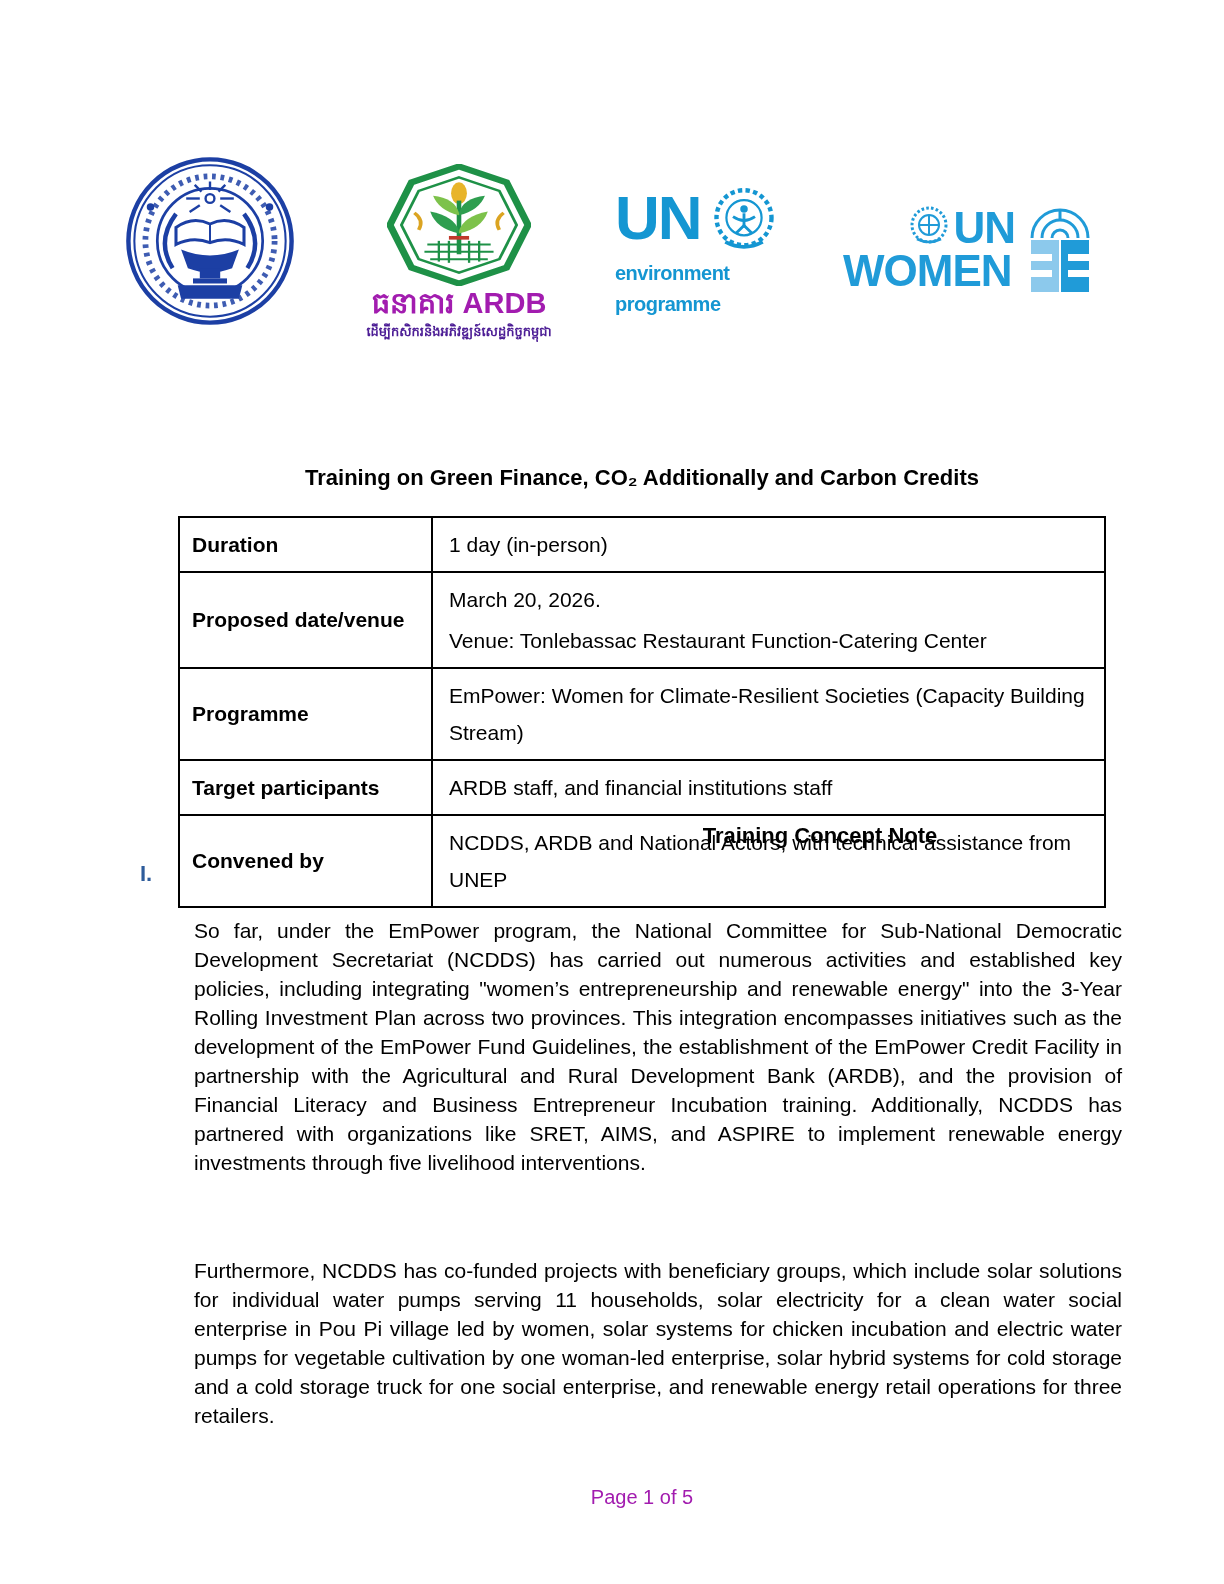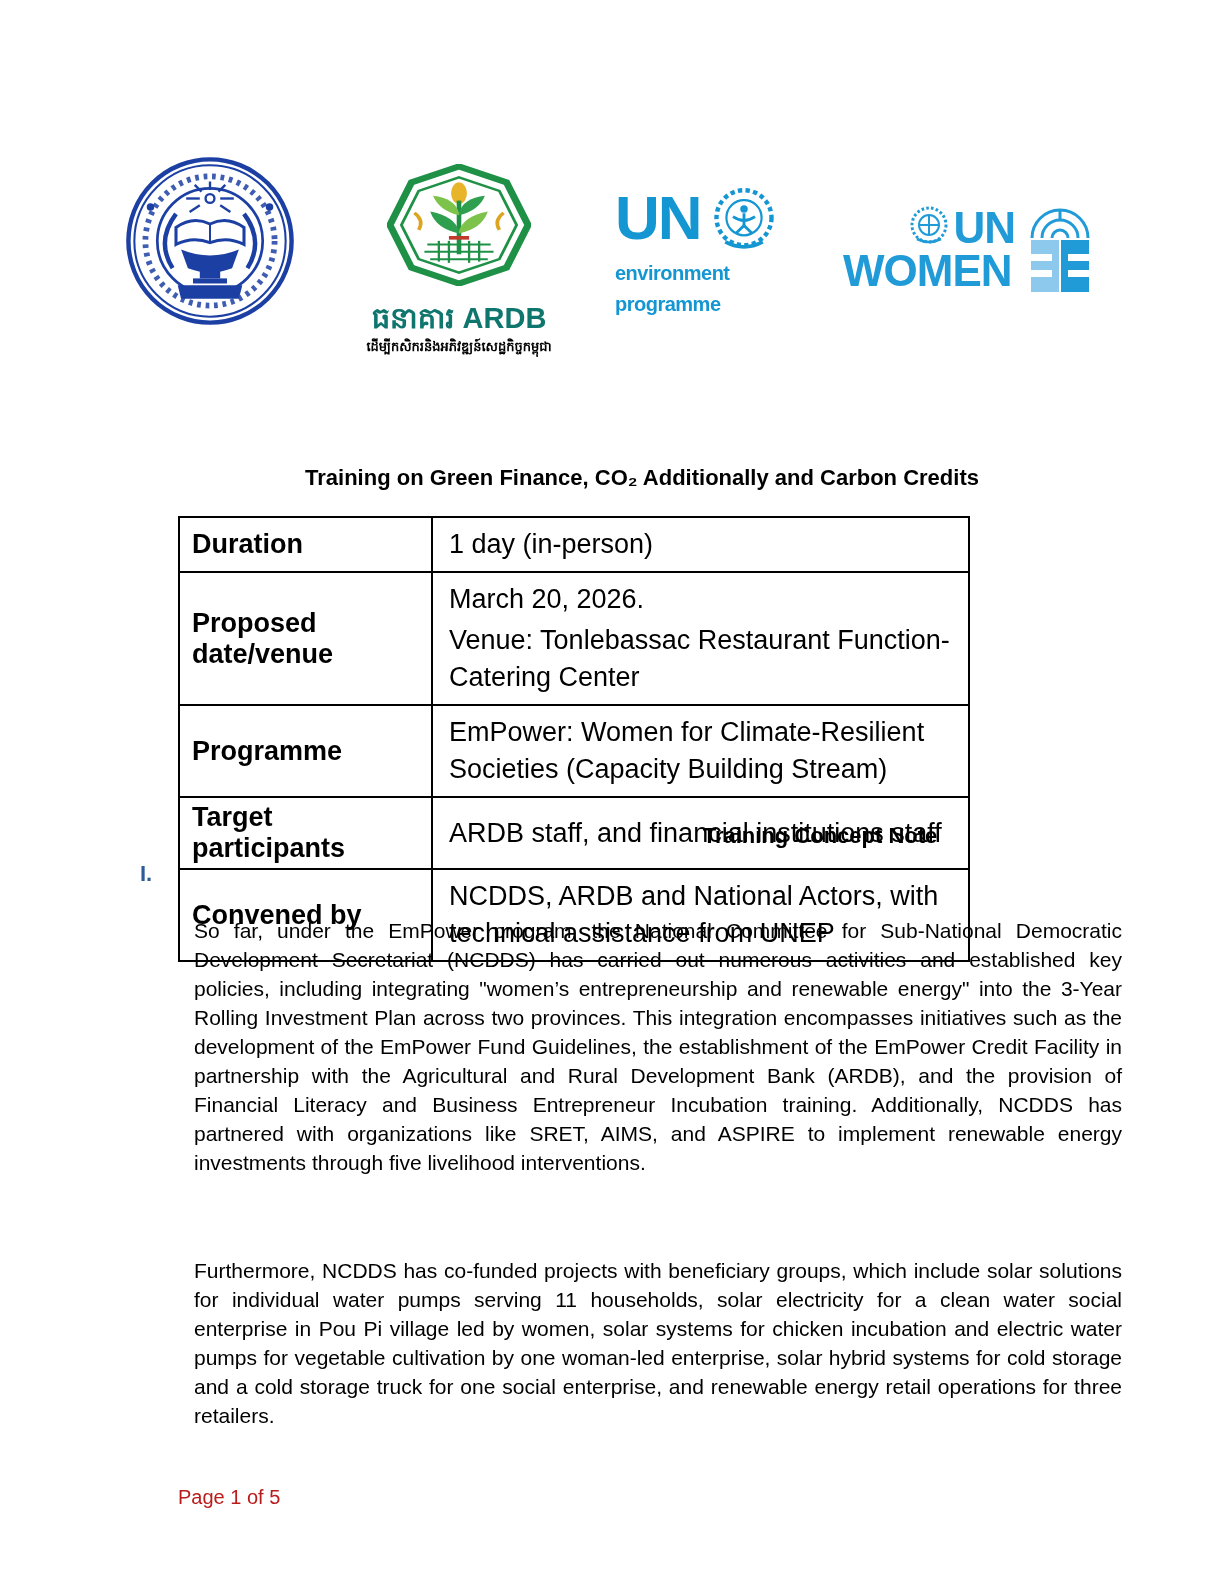--- a/index.html
+++ b/index.html
@@ -17,22 +17,22 @@
 
   
   .logos { position: absolute; left: 0; top: 0; width: 1224px; height: 350px; }
   .logo { position: absolute; }
 
   .logo-seal { left: 125px; top: 156px; width: 170px; height: 170px; }
   .logo-seal svg { width: 100%; height: 100%; }
 
   .logo-ardb { left: 366px; top: 164px; width: 186px; text-align: center; }
   .logo-ardb svg { width: 144px; height: 122px; display: block; margin: 0 auto; }
-  .ardb-title { color: #0f766e; font-weight: bold; font-size: 29px; line-height: 34px; margin-top: 15px; white-space: nowrap; }
-  .ardb-slogan { color: #000000; font-weight: bold; font-size: 13px; line-height: 18px; margin-top: 3px; white-space: nowrap; }
+  .ardb-title { color: #a21caf; font-weight: bold; font-size: 29px; line-height: 34px; margin-top: 0; white-space: nowrap; }
+  .ardb-slogan { color: #4c1d95; font-weight: bold; font-size: 13px; line-height: 18px; margin-top: 3px; white-space: nowrap; }
 
   .logo-unep { left: 615px; top: 188px; width: 180px; color: #1496D2; }
   .unep-row { display: flex; align-items: flex-start; gap: 10px; }
   .unep-un { font-size: 62px; font-weight: bold; line-height: 60px; letter-spacing: -2px; }
   .unep-emblem svg { width: 66px; height: 66px; }
   .unep-line { font-size: 20px; font-weight: bold; line-height: 31px; letter-spacing: -0.5px; }
 
   .logo-unwomen { left: 843px; top: 206px; display: flex; align-items: flex-start; color: #209BD8; }
   .unwomen-text { width: 172px; }
   .unwomen-row1 { display: flex; justify-content: flex-end; align-items: center; gap: 4px; }
@@ -48,22 +48,22 @@
     position: absolute; left: 178px; top: 408px; width: 928px;
     text-align: center; font-size: 22px; font-weight: bold; line-height: 28px;
   }
   .doc-subtitle {
     position: absolute; left: 140px; top: 464px; width: 1004px;
     text-align: center; font-size: 22px; font-weight: bold; line-height: 28px;
   }
 
   
   .info-table {
-    position: absolute; left: 178px; top: 516px; width: 792px;
-    border-collapse: collapse; font-size: 27px;
+    position: absolute; left: 178px; top: 516px; width: 928px;
+    border-collapse: collapse; font-size: 21px;
   }
   .info-table td {
     border: 2px solid #000000;
     padding: 4px 12px;
     vertical-align: middle;
   }
   .info-table td.lbl { width: 253px; font-weight: bold; }
   .info-table td.val p { margin: 4px; line-height: 37px; }
   .info-table td.val { line-height: 37px; }
 
@@ -78,21 +78,21 @@
   .para {
     position: absolute; left: 178px; width: 928px;
     font-size: 21px; line-height: 29px; text-align: justify; margin: 16px;
   }
   .para-1 { top: 900px; }
   .para-2 { top: 1240px; }
 
   
   .page-footer {
     position: absolute; left: 178px; top: 1486px; width: 928px;
-    color: #b91c1c; font-size: 20px;
+    text-align: center; color: #a21caf; font-size: 20px;
   }
 </style>
 </head>
 <body>
 
 <div class="page">
 
   <div class="logos">
 
     <div class="logo logo-seal">

